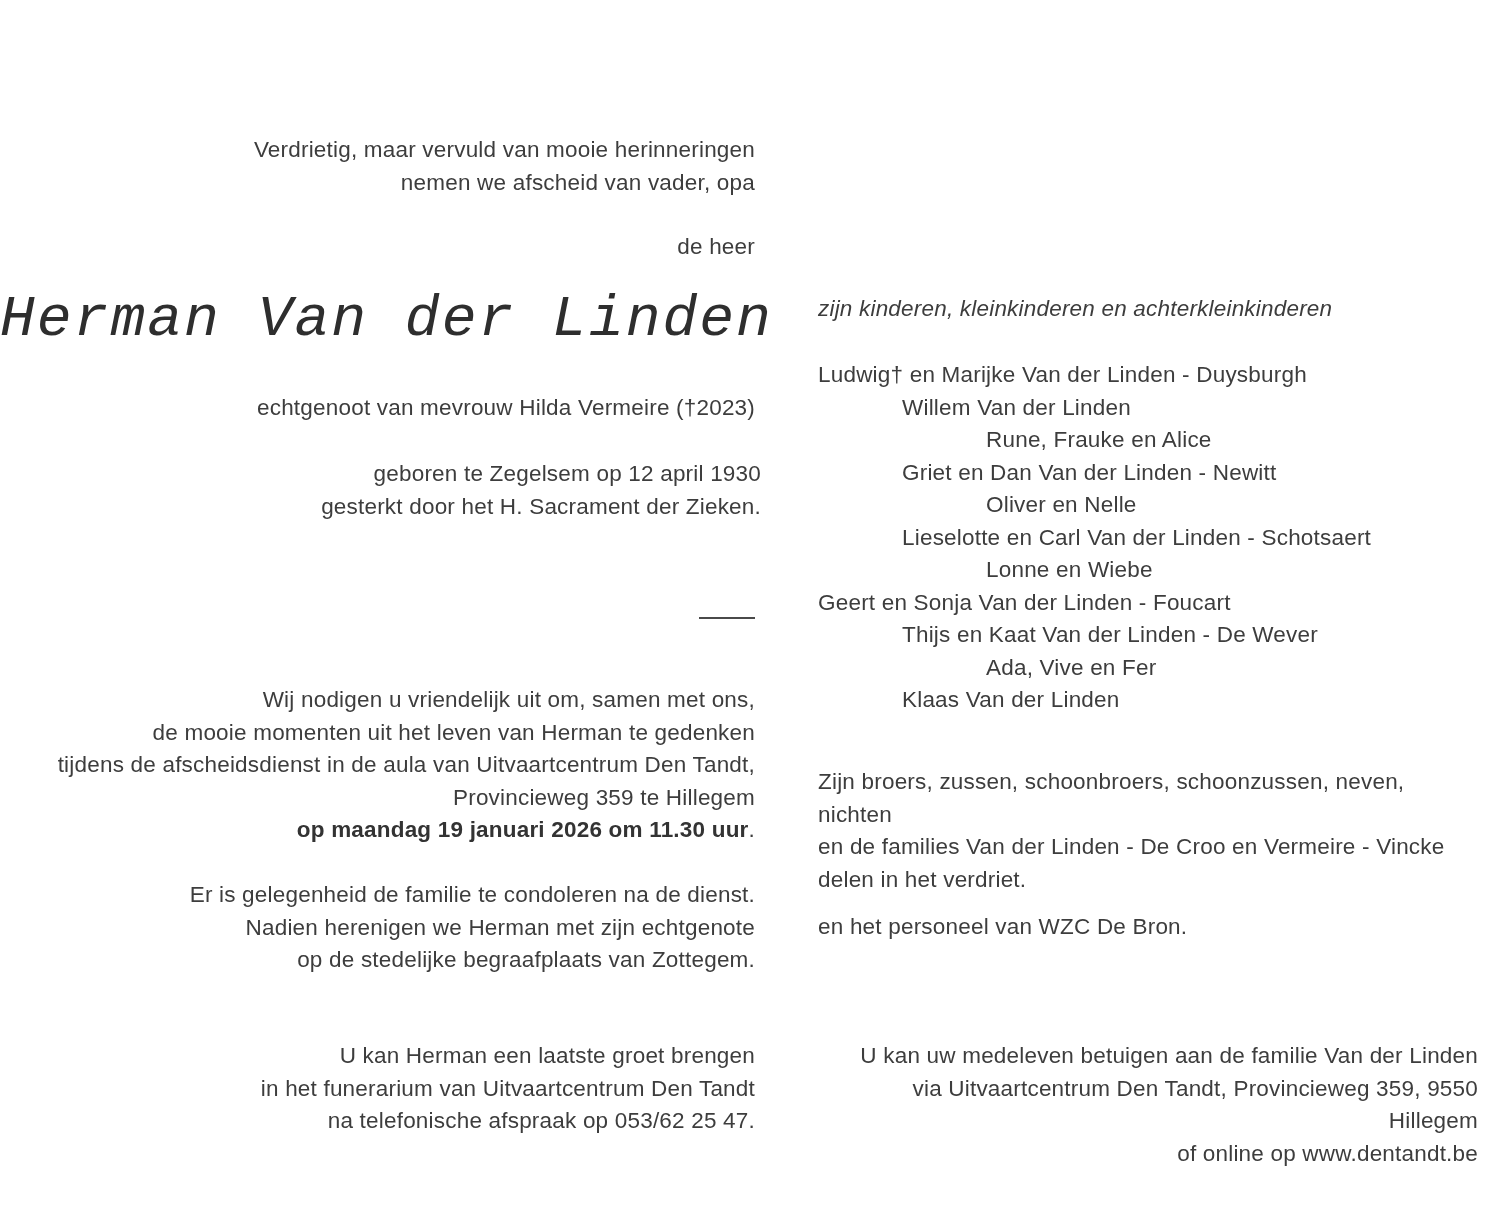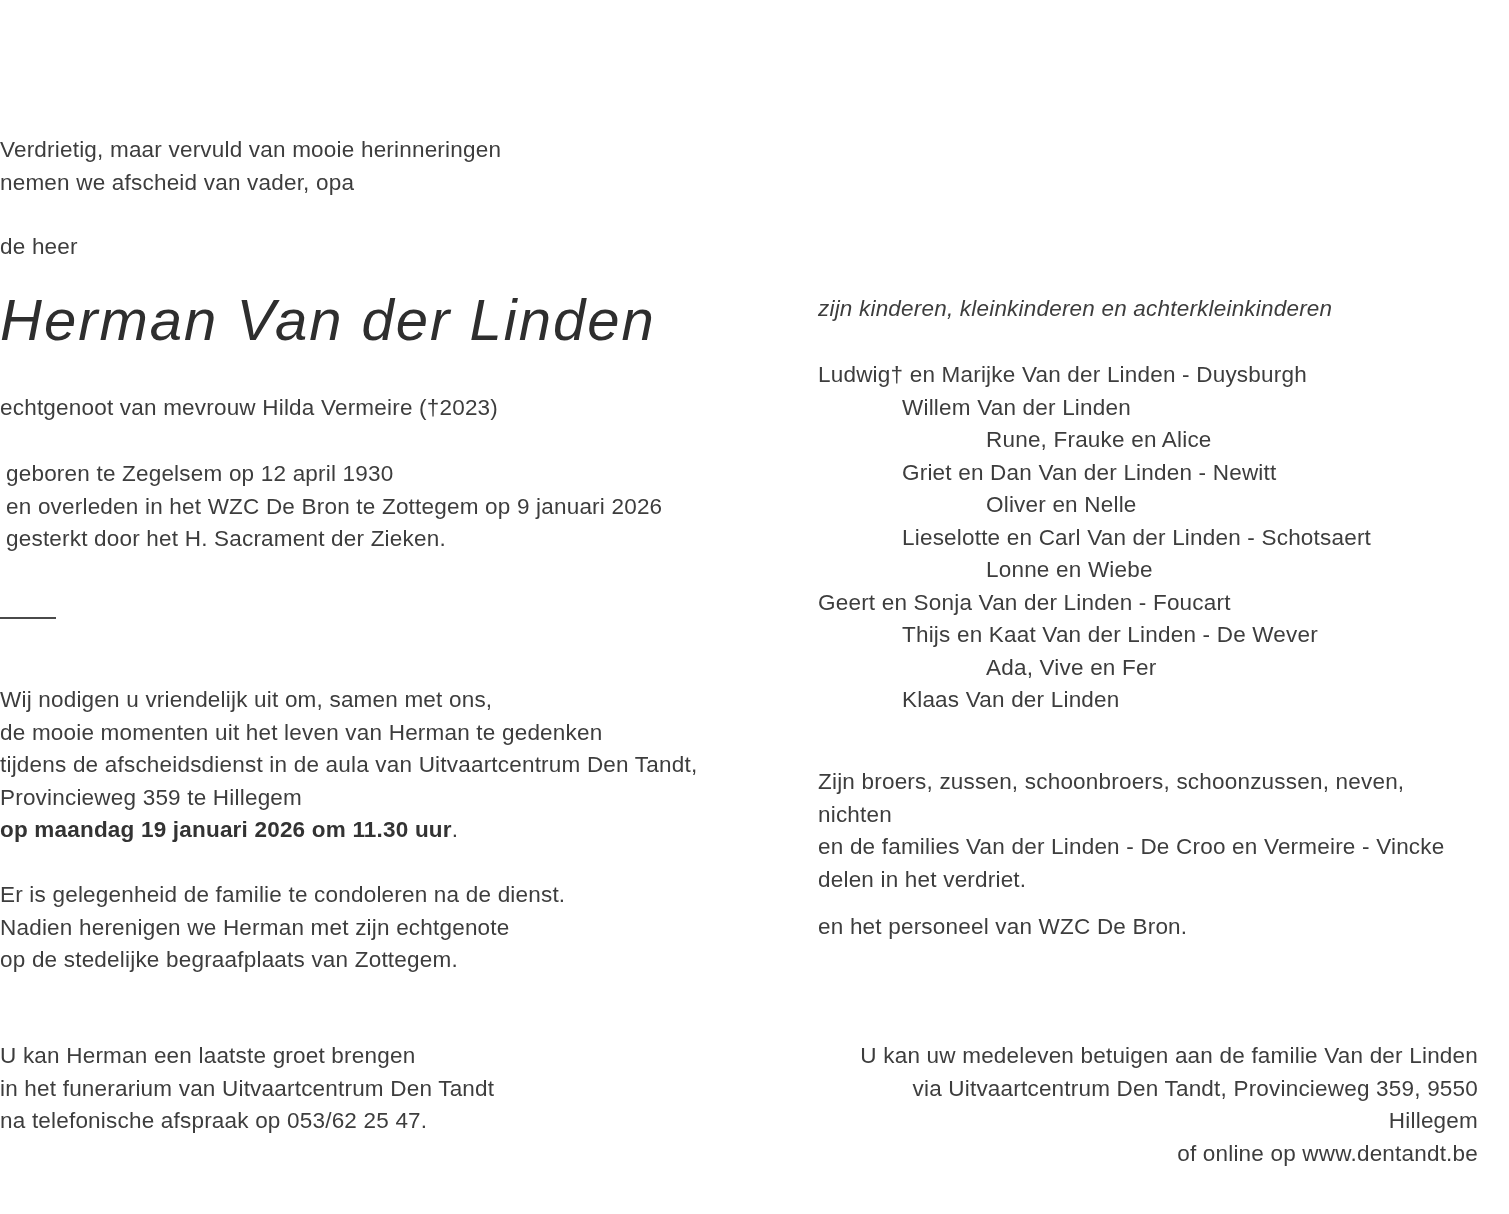--- a/index.html
+++ b/index.html
@@ -21,29 +21,29 @@
     letter-spacing: 0.2px;
     color: #3d3d3d;
     font-weight: 400;
   }
 
   
   .left-col-block {
     position: absolute;
     left: 0;
     width: 755px;
-    text-align: left;
+    text-align: right;
   }
   .intro        { top: 134px; }
   .salutation   { top: 231px; }
   .deceased-name {
     top: 262px;
     height: 115px;
     line-height: 115px;
-    font-family: Liberation Sans, sans-serif;
+    font-family: Liberation Mono, monospace;
     font-style: italic;
     font-size: 58px;
     letter-spacing: 2px;
     color: #2e2e2e;
     white-space: nowrap;
   }
   .spouse       { top: 392px; }
   .life         { top: 458px; margin-left: 6px; }
   .divider-wrap { top: 608px; height: 16px; }
   .divider {
@@ -86,21 +86,20 @@
   </div>
 
   <div class="left-col-block salutation txt">de heer</div>
 
   <div class="left-col-block deceased-name">Herman Van der Linden</div>
 
   <div class="left-col-block spouse txt">echtgenoot van mevrouw Hilda Vermeire (†2023)</div>
 
   <div class="left-col-block life txt">
     <div>geboren te Zegelsem op 12 april 1930</div>
-    <div>en overleden in het WZC De Bron te Zottegem op 9 januari 2026</div>
     <div>gesterkt door het H. Sacrament der Zieken.</div>
   </div>
 
   <div class="left-col-block divider-wrap">
     <span class="divider"></span>
   </div>
 
   <div class="left-col-block invitation txt">
     <div>Wij nodigen u vriendelijk uit om, samen met ons,</div>
     <div>de mooie momenten uit het leven van Herman te gedenken</div>

